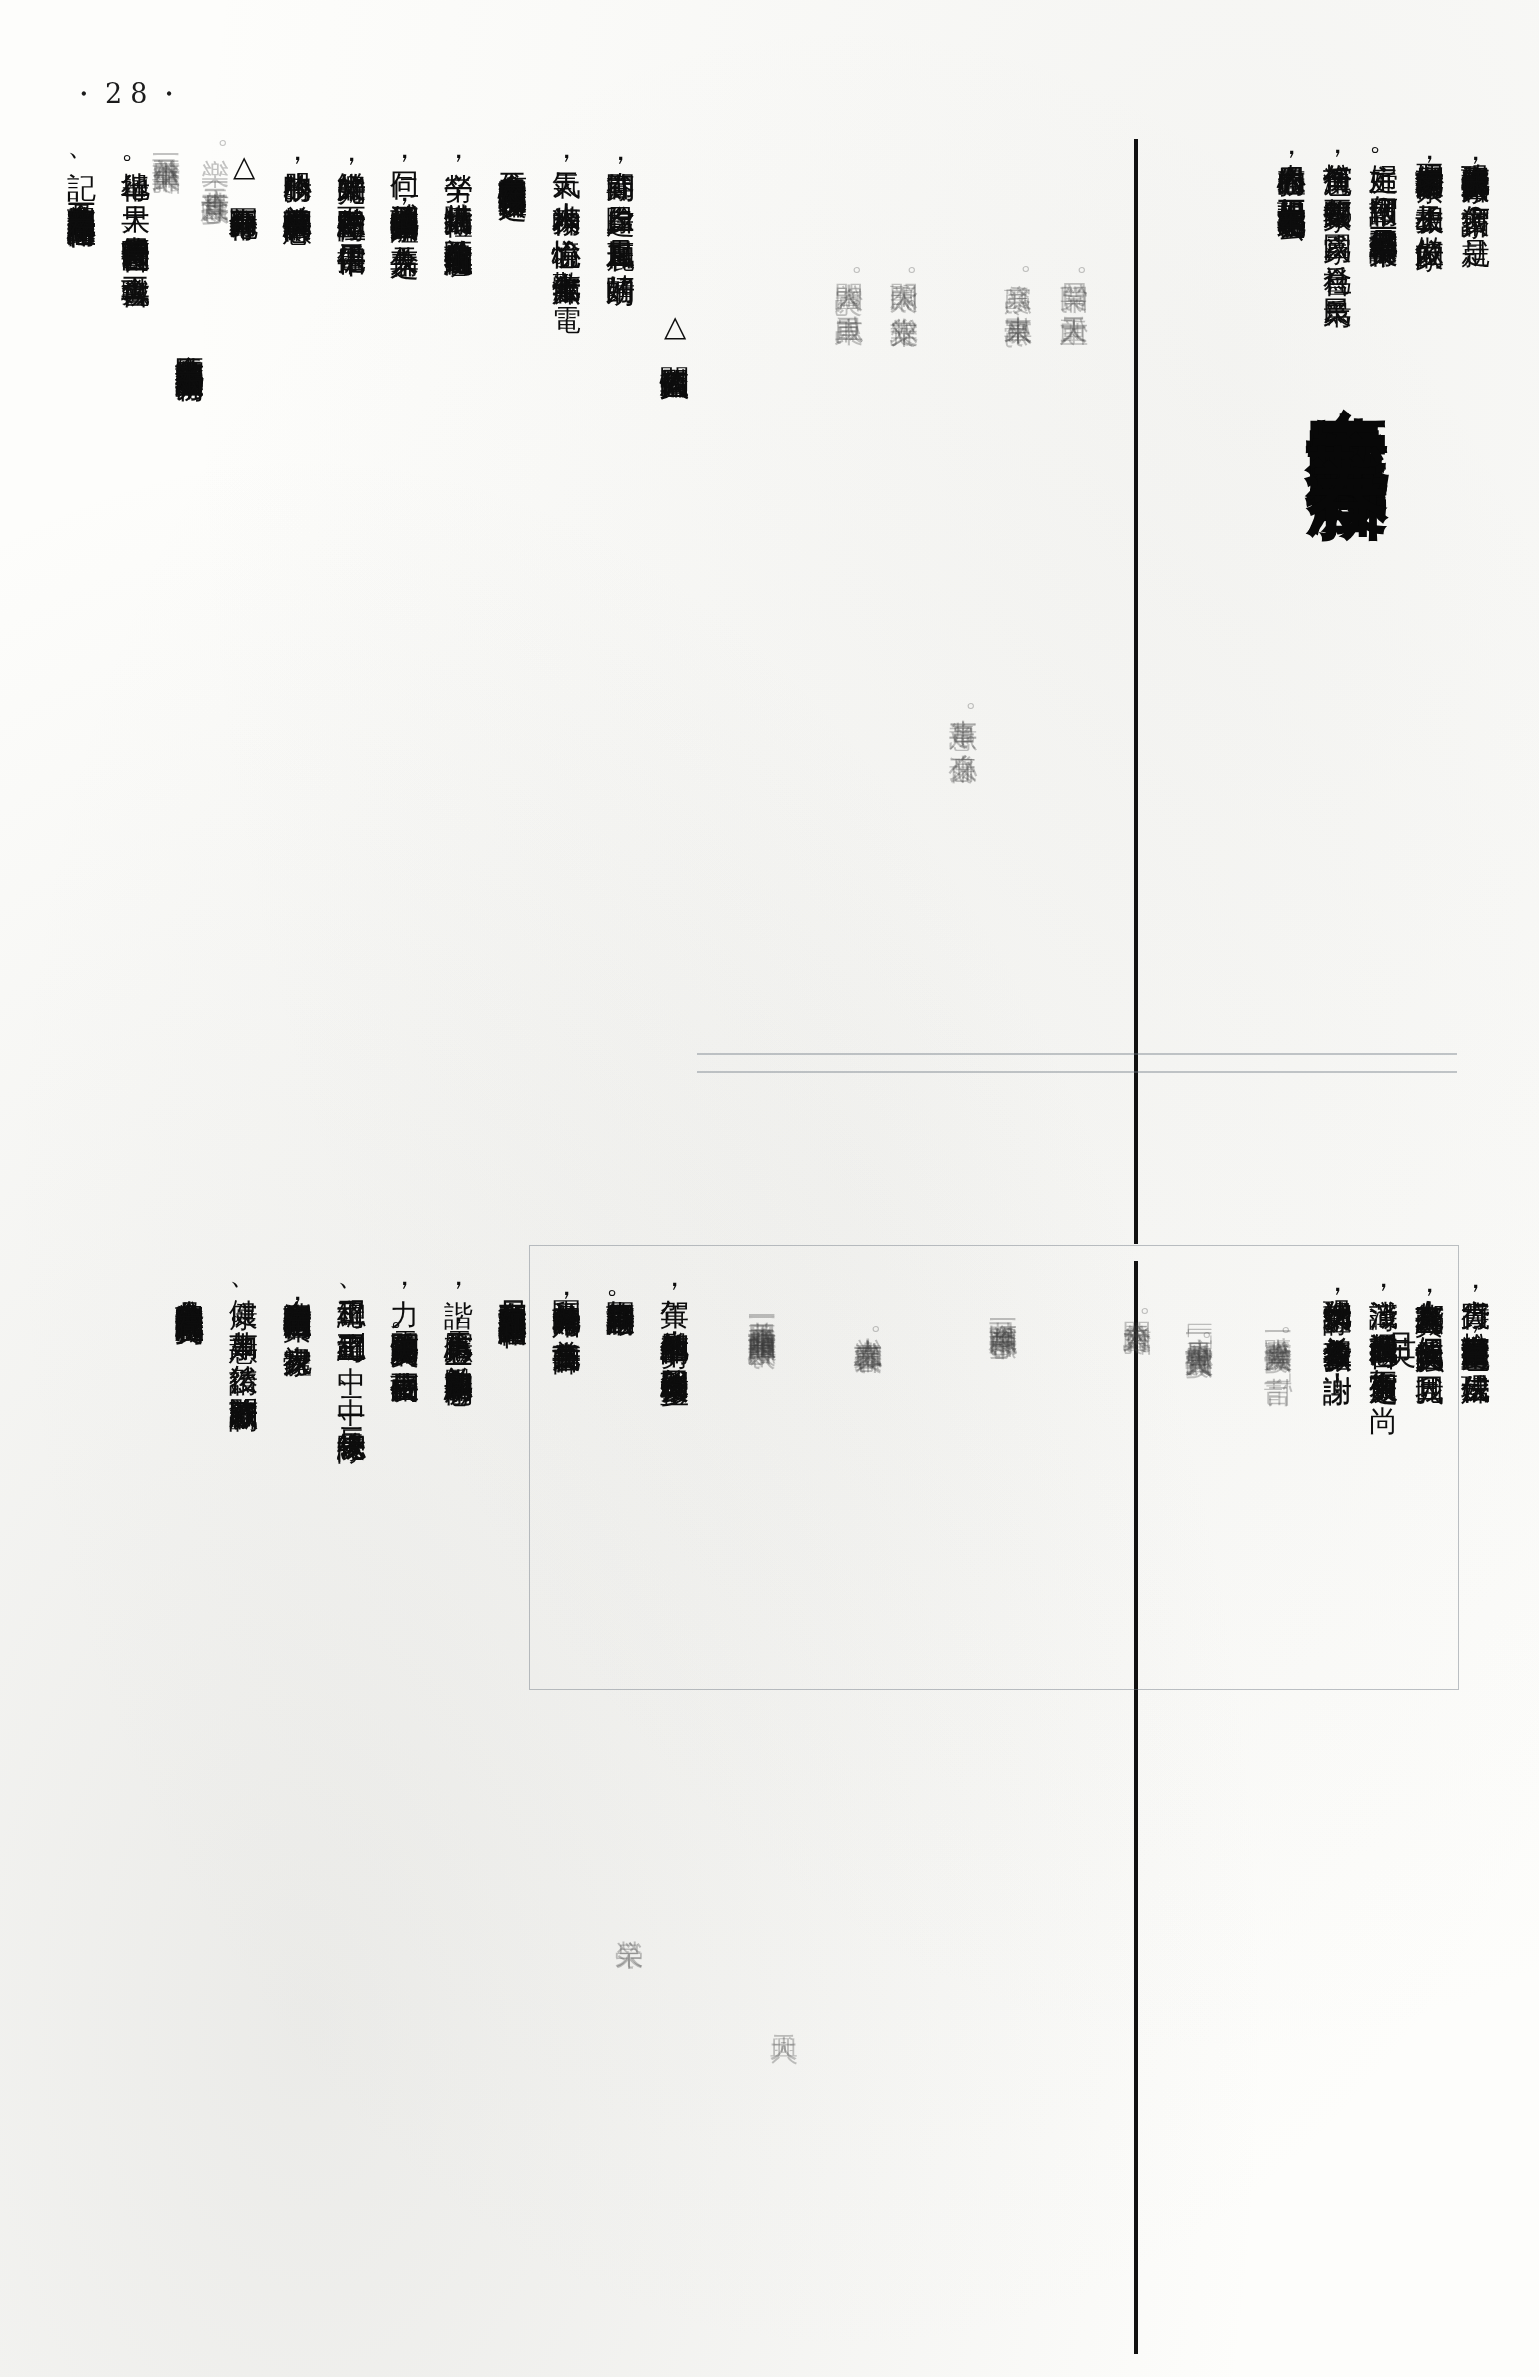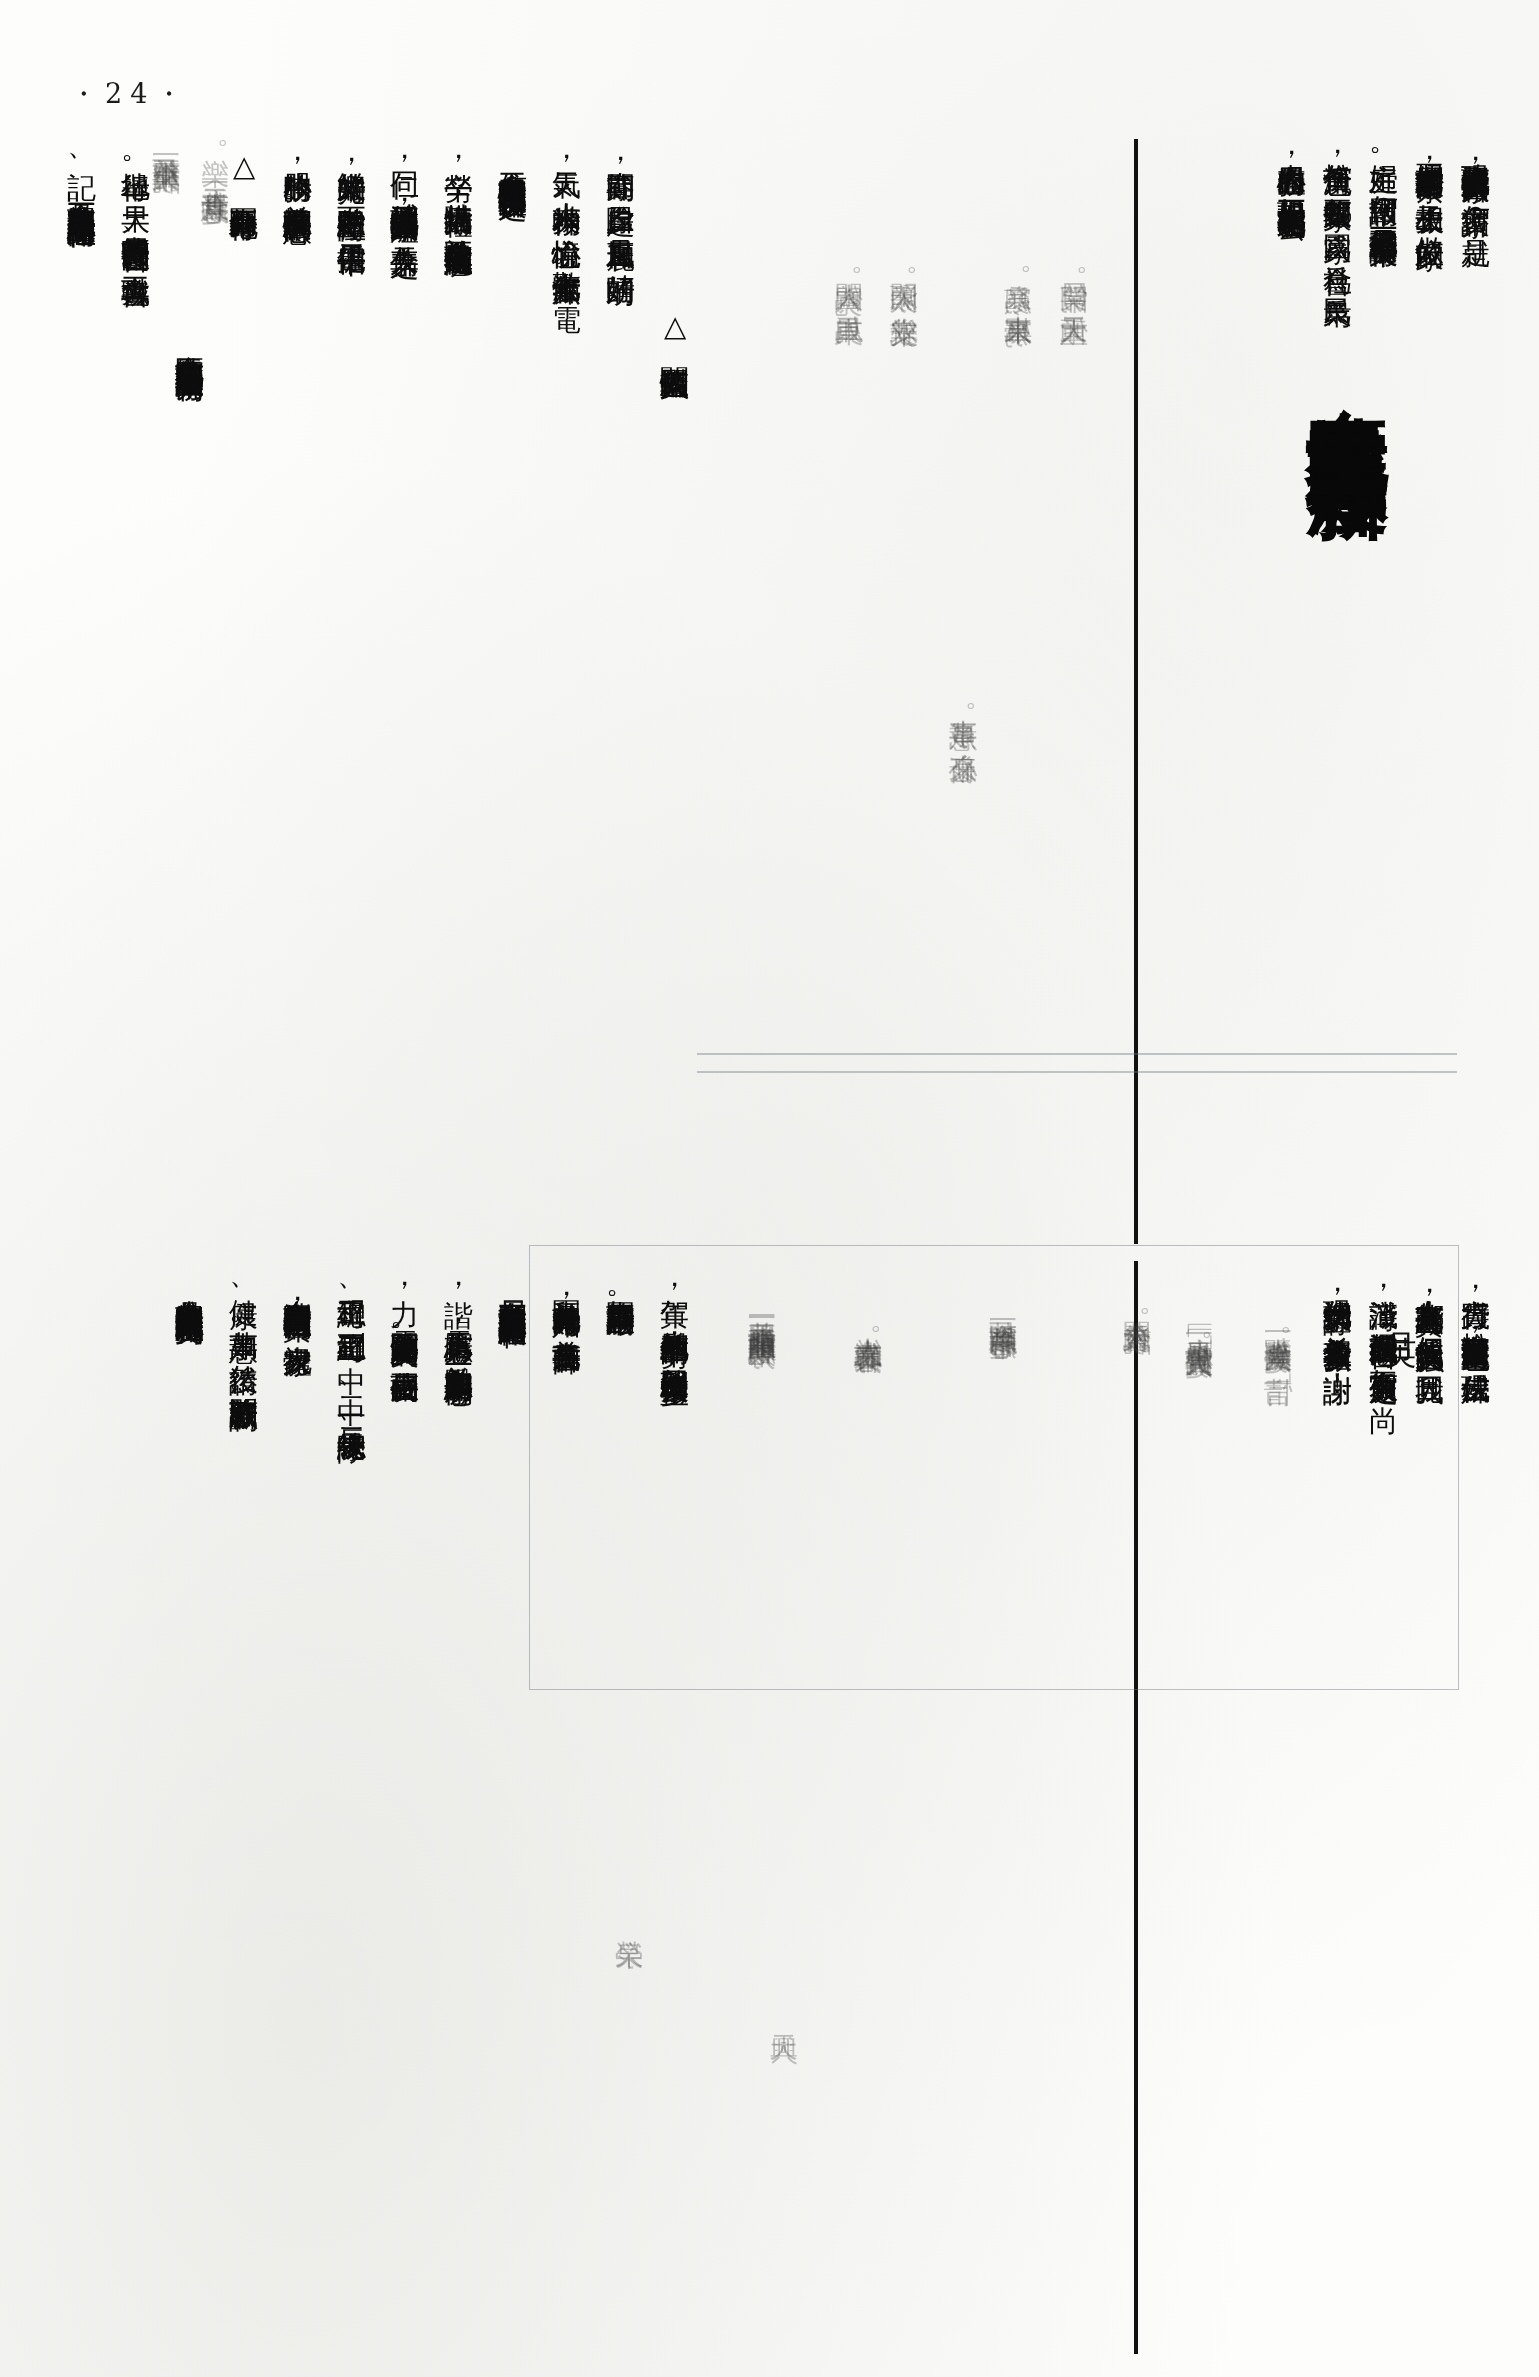--- a/index.html
+++ b/index.html
@@ -122,21 +122,21 @@
     background: rgba(110,120,130,0.40);
     pointer-events: none;
   }
 </style>
 </head>
 <body>
 
 <div id="page">
   <div class="scan-tint"></div>
 
-  <div id="page-number">・24・</div>
+  <div id="page-number">・28・</div>
 
   <div class="vrule" id="rule-top"></div>
   <div class="vrule" id="rule-bottom"></div>
 
   <div class="ghost-box" style="left:529px; top:1245px; width:928px; height:443px;"></div>
   <div class="ghost-line" style="left:697px; top:1053px; width:760px; height:2.4px;"></div>
   <div class="ghost-line" style="left:697px; top:1071px; width:760px; height:2.4px;"></div>
 
   <div id="headline">台中地區電信職工歡渡新春</div>
   <div id="byline">月英</div>

